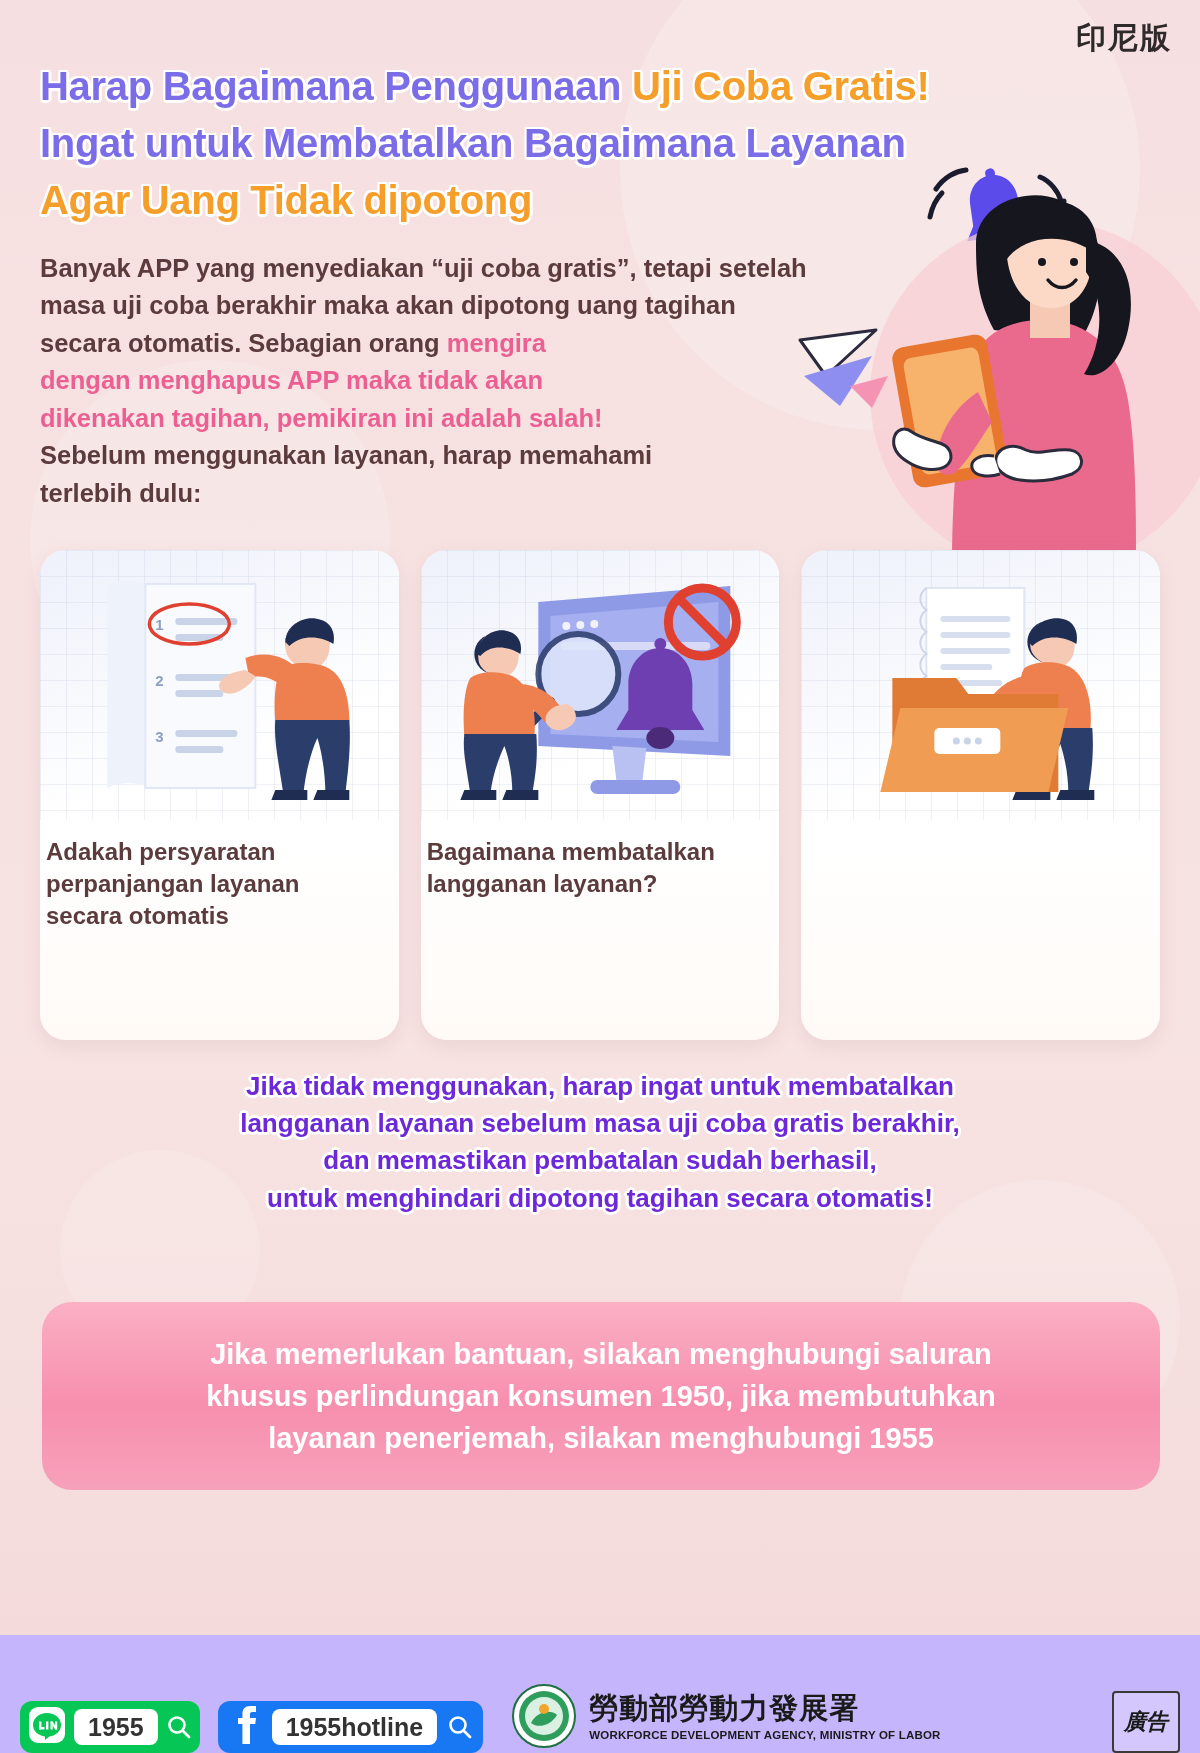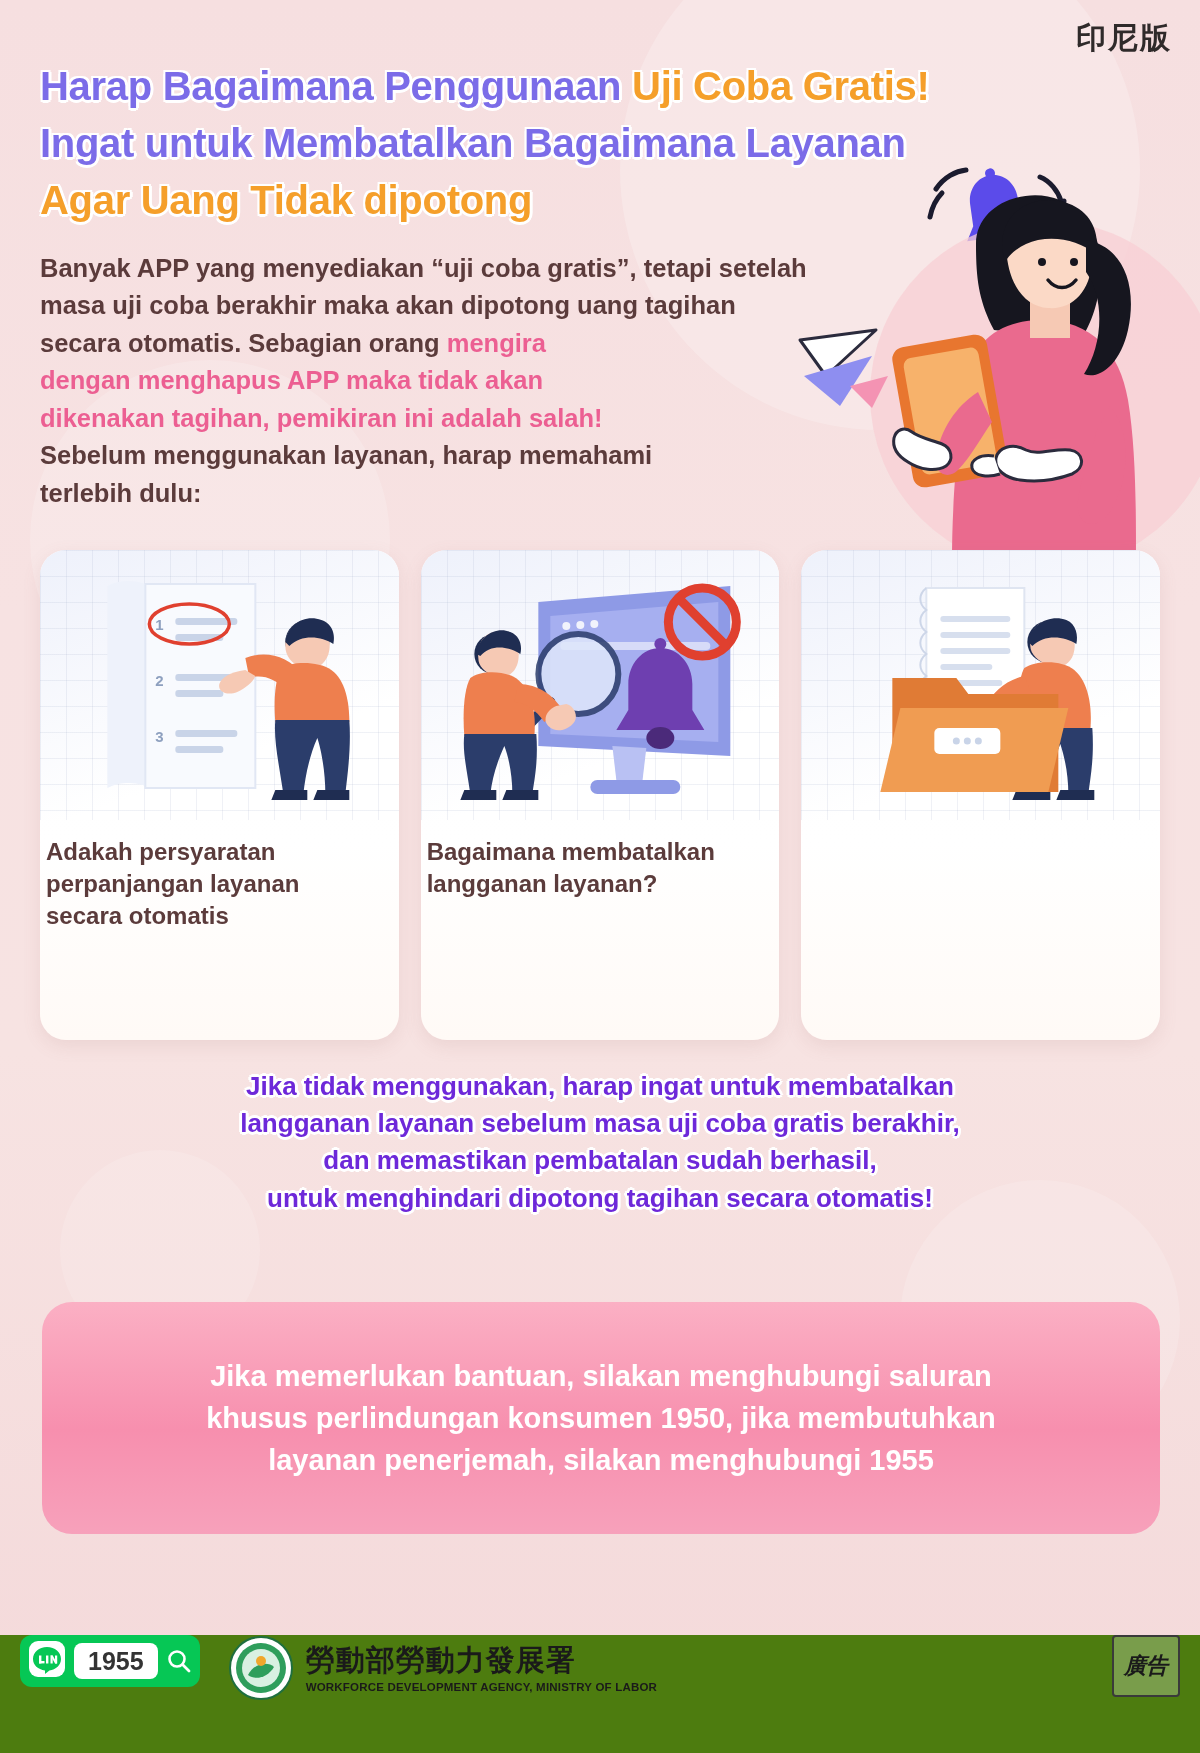--- a/index.html
+++ b/index.html
@@ -93,35 +93,35 @@
     text-align: center;
     font-size: 26px; font-weight: 800; line-height: 1.43;
     color: #6d28d9;
     text-shadow: 2px 2px 0 #ffffff, -2px -2px 0 #ffffff, 2px -2px 0 #ffffff, -2px 2px 0 #ffffff,
                  0 3px 0 #ffffff, 3px 0 0 #ffffff, -3px 0 0 #ffffff, 0 -3px 0 #ffffff;
   }
   .callout .ln { display: block; }
 
   
   .help {
-    position: absolute; left: 42px; top: 1302px; width: 1118px; height: 232px;
+    position: absolute; left: 42px; top: 1302px; width: 1118px; height: 188px;
     border-radius: 30px;
     background: linear-gradient(180deg, #fbb0c4 0%, #f78fae 55%, #f7a1bb 100%);
     display: flex; align-items: center; justify-content: center;
     padding: 0 40px;
   }
   .help-text {
     text-align: center; color: #ffffff; font-size: 29px; font-weight: 800; line-height: 1.45;
   }
 
   
   .footer {
     position: absolute; left: 0; bottom: 0; width: 1200px; height: 118px;
-    background: #4d7c0f;
-    display: flex; align-items: flex-start; gap: 18px;
+    background: #c4b5fd;
+    display: flex; align-items: flex-end; gap: 18px;
     padding: 0 20px;
   }
   .pill {
     height: 52px; border-radius: 12px; display: flex; align-items: center;
     overflow: hidden;
   }
   .line-pill { background: #06c755; padding: 0 8px; gap: 8px; }
   .fb-pill { background: #1877f2; padding: 0 10px; gap: 10px; }
   .pill-input {
     background: #ffffff; border-radius: 8px; height: 36px;
@@ -386,20 +386,34 @@
     </span>
     <span class="pill-input">1955</span>
     <span class="mag">
       <svg width="26" height="26" viewBox="0 0 26 26">
         <circle cx="11" cy="11" r="7.5" fill="none" stroke="#ffffff" stroke-width="2.6"></circle>
         <line x1="16.5" y1="16.5" x2="23" y2="23" stroke="#ffffff" stroke-width="2.8" stroke-linecap="round"></line>
       </svg>
     </span>
   </div>
 
+  <div class="pill fb-pill">
+    <span>
+      <svg width="34" height="38" viewBox="0 0 34 38">
+        <path d="M22 12 L22 8.5 C22 6.8 22.6 6 24.6 6 L28 6 L28 0 L22.6 0 C16.8 0 14.4 3 14.4 8 L14.4 12 L10 12 L10 18 L14.4 18 L14.4 38 L22 38 L22 18 L27.2 18 L28 12 Z" fill="#ffffff"></path>
+      </svg>
+    </span>
+    <span class="pill-input">1955hotline</span>
+    <span class="mag">
+      <svg width="26" height="26" viewBox="0 0 26 26">
+        <circle cx="11" cy="11" r="7.5" fill="none" stroke="#ffffff" stroke-width="2.6"></circle>
+        <line x1="16.5" y1="16.5" x2="23" y2="23" stroke="#ffffff" stroke-width="2.8" stroke-linecap="round"></line>
+      </svg>
+    </span>
+  </div>
 
   <div class="agency">
     <span>
       <svg width="66" height="66" viewBox="0 0 66 66">
         <circle cx="33" cy="33" r="31" fill="#ffffff" stroke="#1f6f3f" stroke-width="2"></circle>
         <circle cx="33" cy="33" r="25" fill="#2f9e5c"></circle>
         <circle cx="33" cy="33" r="19" fill="#d9f0e2"></circle>
         <path d="M20 40 C26 28 40 26 46 32 C40 42 28 46 20 40 Z" fill="#2f9e5c"></path>
         <circle cx="33" cy="26" r="5" fill="#f0a72c"></circle>
       </svg>

